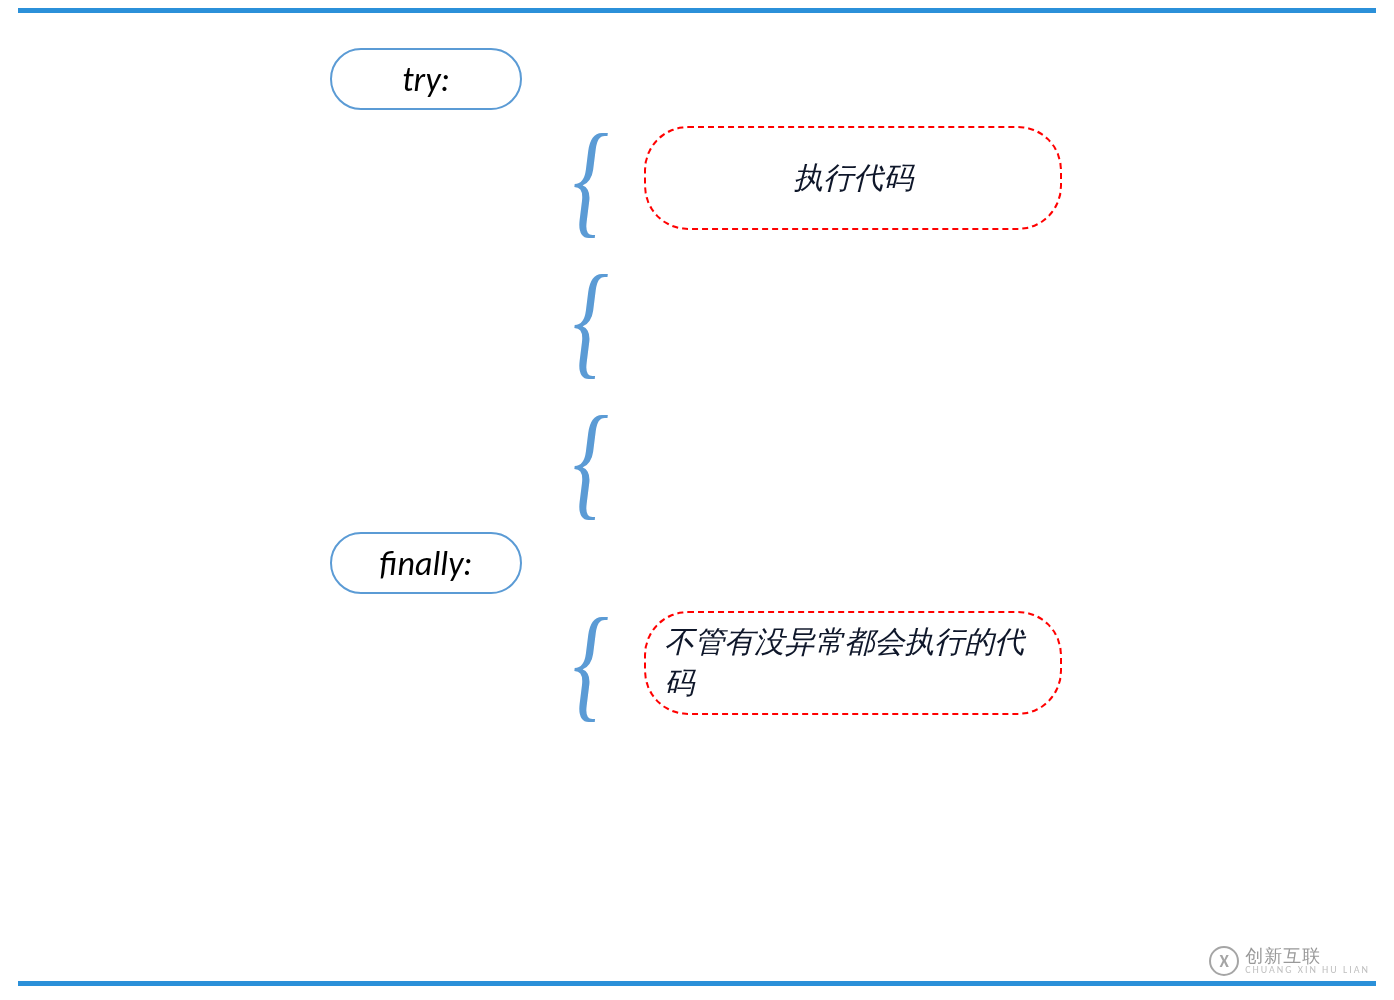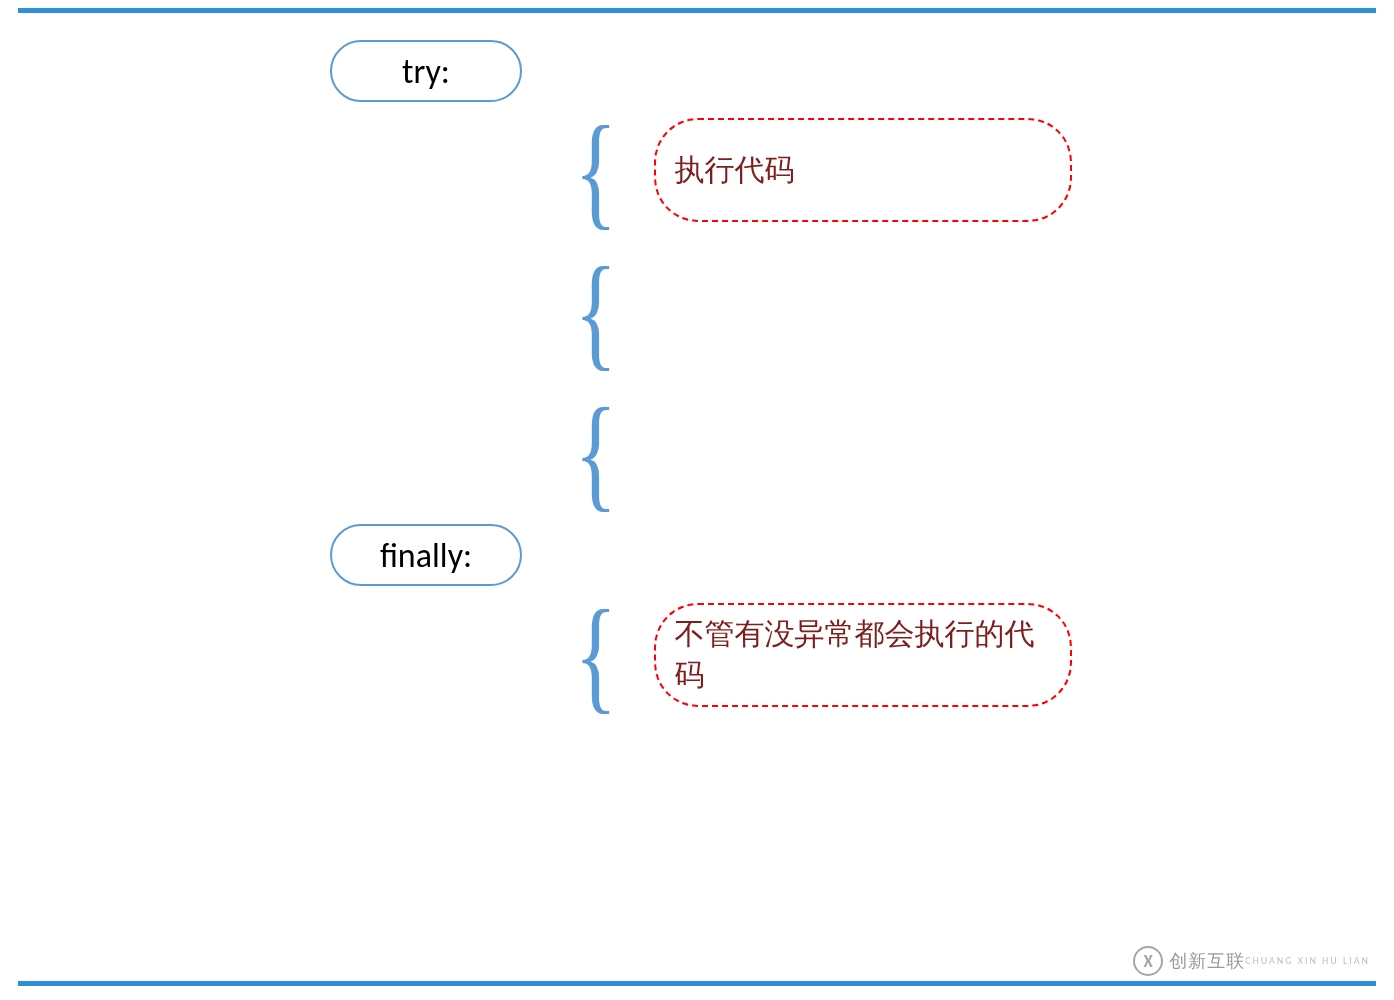--- a/index.html
+++ b/index.html
@@ -18,23 +18,24 @@
       position: absolute;
       left: 18px;
       right: 18px;
       height: 5px;
       background: #2b90d9;
     }
     .border-top { top: 8px; }
     .border-bottom { bottom: 14px; }
     .diagram {
       position: absolute;
-      top: 40px;
+      top: 48px;
       left: 330px;
       width: 800px;
+      font-style: italic;
     }
     .section {
       display: flex;
       flex-direction: column;
       margin-bottom: 18px;
     }
     .keyword-box {
       width: 192px;
       height: 62px;
       border: 2.5px solid #5b9bd5;
@@ -61,23 +62,23 @@
       margin-right: 28px;
       transform: scaleX(0.7);
     }
     .desc-box {
       width: 418px;
       height: 104px;
       border: 2.5px dashed #ff0000;
       border-radius: 44px;
       display: flex;
       align-items: center;
-      justify-content: flex-start;
+      justify-content: center;
       font-size: 30px;
-      color: #7f1d1d;
+      color: #0f172a;
       background: #fff;
       padding: 0 18px;
     }
     .watermark {
       position: absolute;
       right: 24px;
       bottom: 24px;
       display: flex;
       align-items: center;
       gap: 6px;
@@ -90,23 +91,22 @@
       border-radius: 50%;
       display: flex;
       align-items: center;
       justify-content: center;
       font-size: 17px;
       color: #888;
       font-weight: bold;
     }
     .wm-text {
       display: flex;
-      flex-direction: row;
+      flex-direction: column;
       line-height: 1;
-      align-items: center;
     }
     .wm-main {
       font-size: 18px;
       color: #777;
       font-weight: 400;
       letter-spacing: 1px;
     }
     .wm-sub {
       font-size: 10px;
       color: #aaa;

